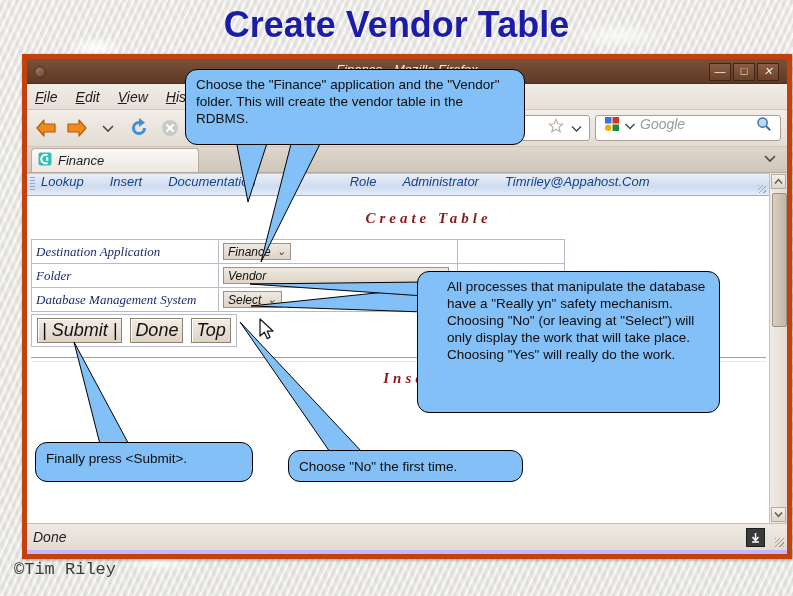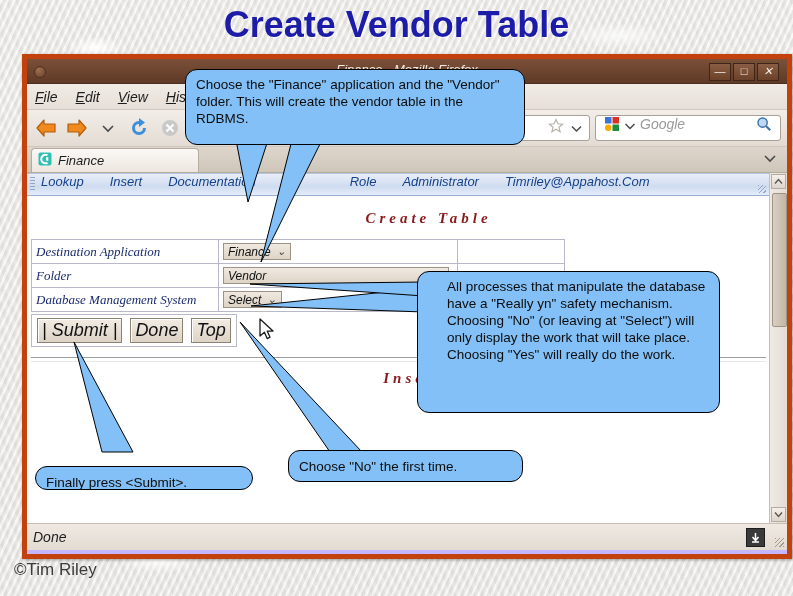--- a/index.html
+++ b/index.html
@@ -41,21 +41,21 @@
     letter-spacing: 0px;
     text-shadow: 1px 1px 0 rgba(255,255,255,.85);
   }
 
   
   #copyright {
     position: absolute;
     left: 14px; top: 560px;
     font-size: 17px;
     color: #3b3b3b;
-    font-family: Liberation Sans, sans-serif;
+    font-family: Liberation Mono, monospace;
   }
 
   
   #browser-window {
     position: absolute;
     left: 22px; top: 54px;
     width: 760px; height: 495px;
     border: 5px solid #c2410c;
     box-shadow: 1px 1px 3px rgba(0,0,0,.35);
     background: #c4b5fd;
@@ -571,19 +571,19 @@
 
   <polygon points="102,452 133,452 74,342" fill="#82c0f7" stroke="#000" stroke-width="1"></polygon>
 
   <polygon points="330,452 362,452 240,322" fill="#82c0f7" stroke="#000" stroke-width="1"></polygon>
 </svg>
 
 <div class="callout" id="callout-app-folder" style="left:185px; top:69px; width:340px; height:76px;">Choose the "Finance" application and the "Vendor" folder. This will create the vendor table in the RDBMS.</div>
 
 <div class="callout" id="callout-really-yn" style="left:417px; top:271px; width:303px; height:142px;padding-left:29px;">All processes that manipulate the database have a "Really yn" safety mechanism. Choosing "No" (or leaving at "Select") will only display the work that will take place. Choosing "Yes" will really do the work.</div>
 
-<div class="callout" id="callout-submit" style="left:35px; top:466px; width:218px; height:24px; line-height:20px;">Finally press &lt;Submit&gt;.</div>
+<div class="callout" id="callout-submit" style="left:35px; top:442px; width:218px; height:40px; line-height:20px;">Finally press &lt;Submit&gt;.</div>
 
 <div class="callout" id="callout-choose-no" style="left:288px; top:450px; width:235px; height:32px; line-height:20px;">Choose "No" the first time.</div>
 
 <svg id="mouse-cursor" style="left:258px; top:318px; width:18px; height:24px" viewBox="0 0 18 24">
   <path d="M2 1 L2 18 L6.4 14.2 L9.2 20.6 L12 19.2 L9.3 13.2 L15 13 Z" fill="#ffffff" stroke="#1a1a1a" stroke-width="1.3" stroke-linejoin="round"></path>
 </svg>
 
 </body></html>

